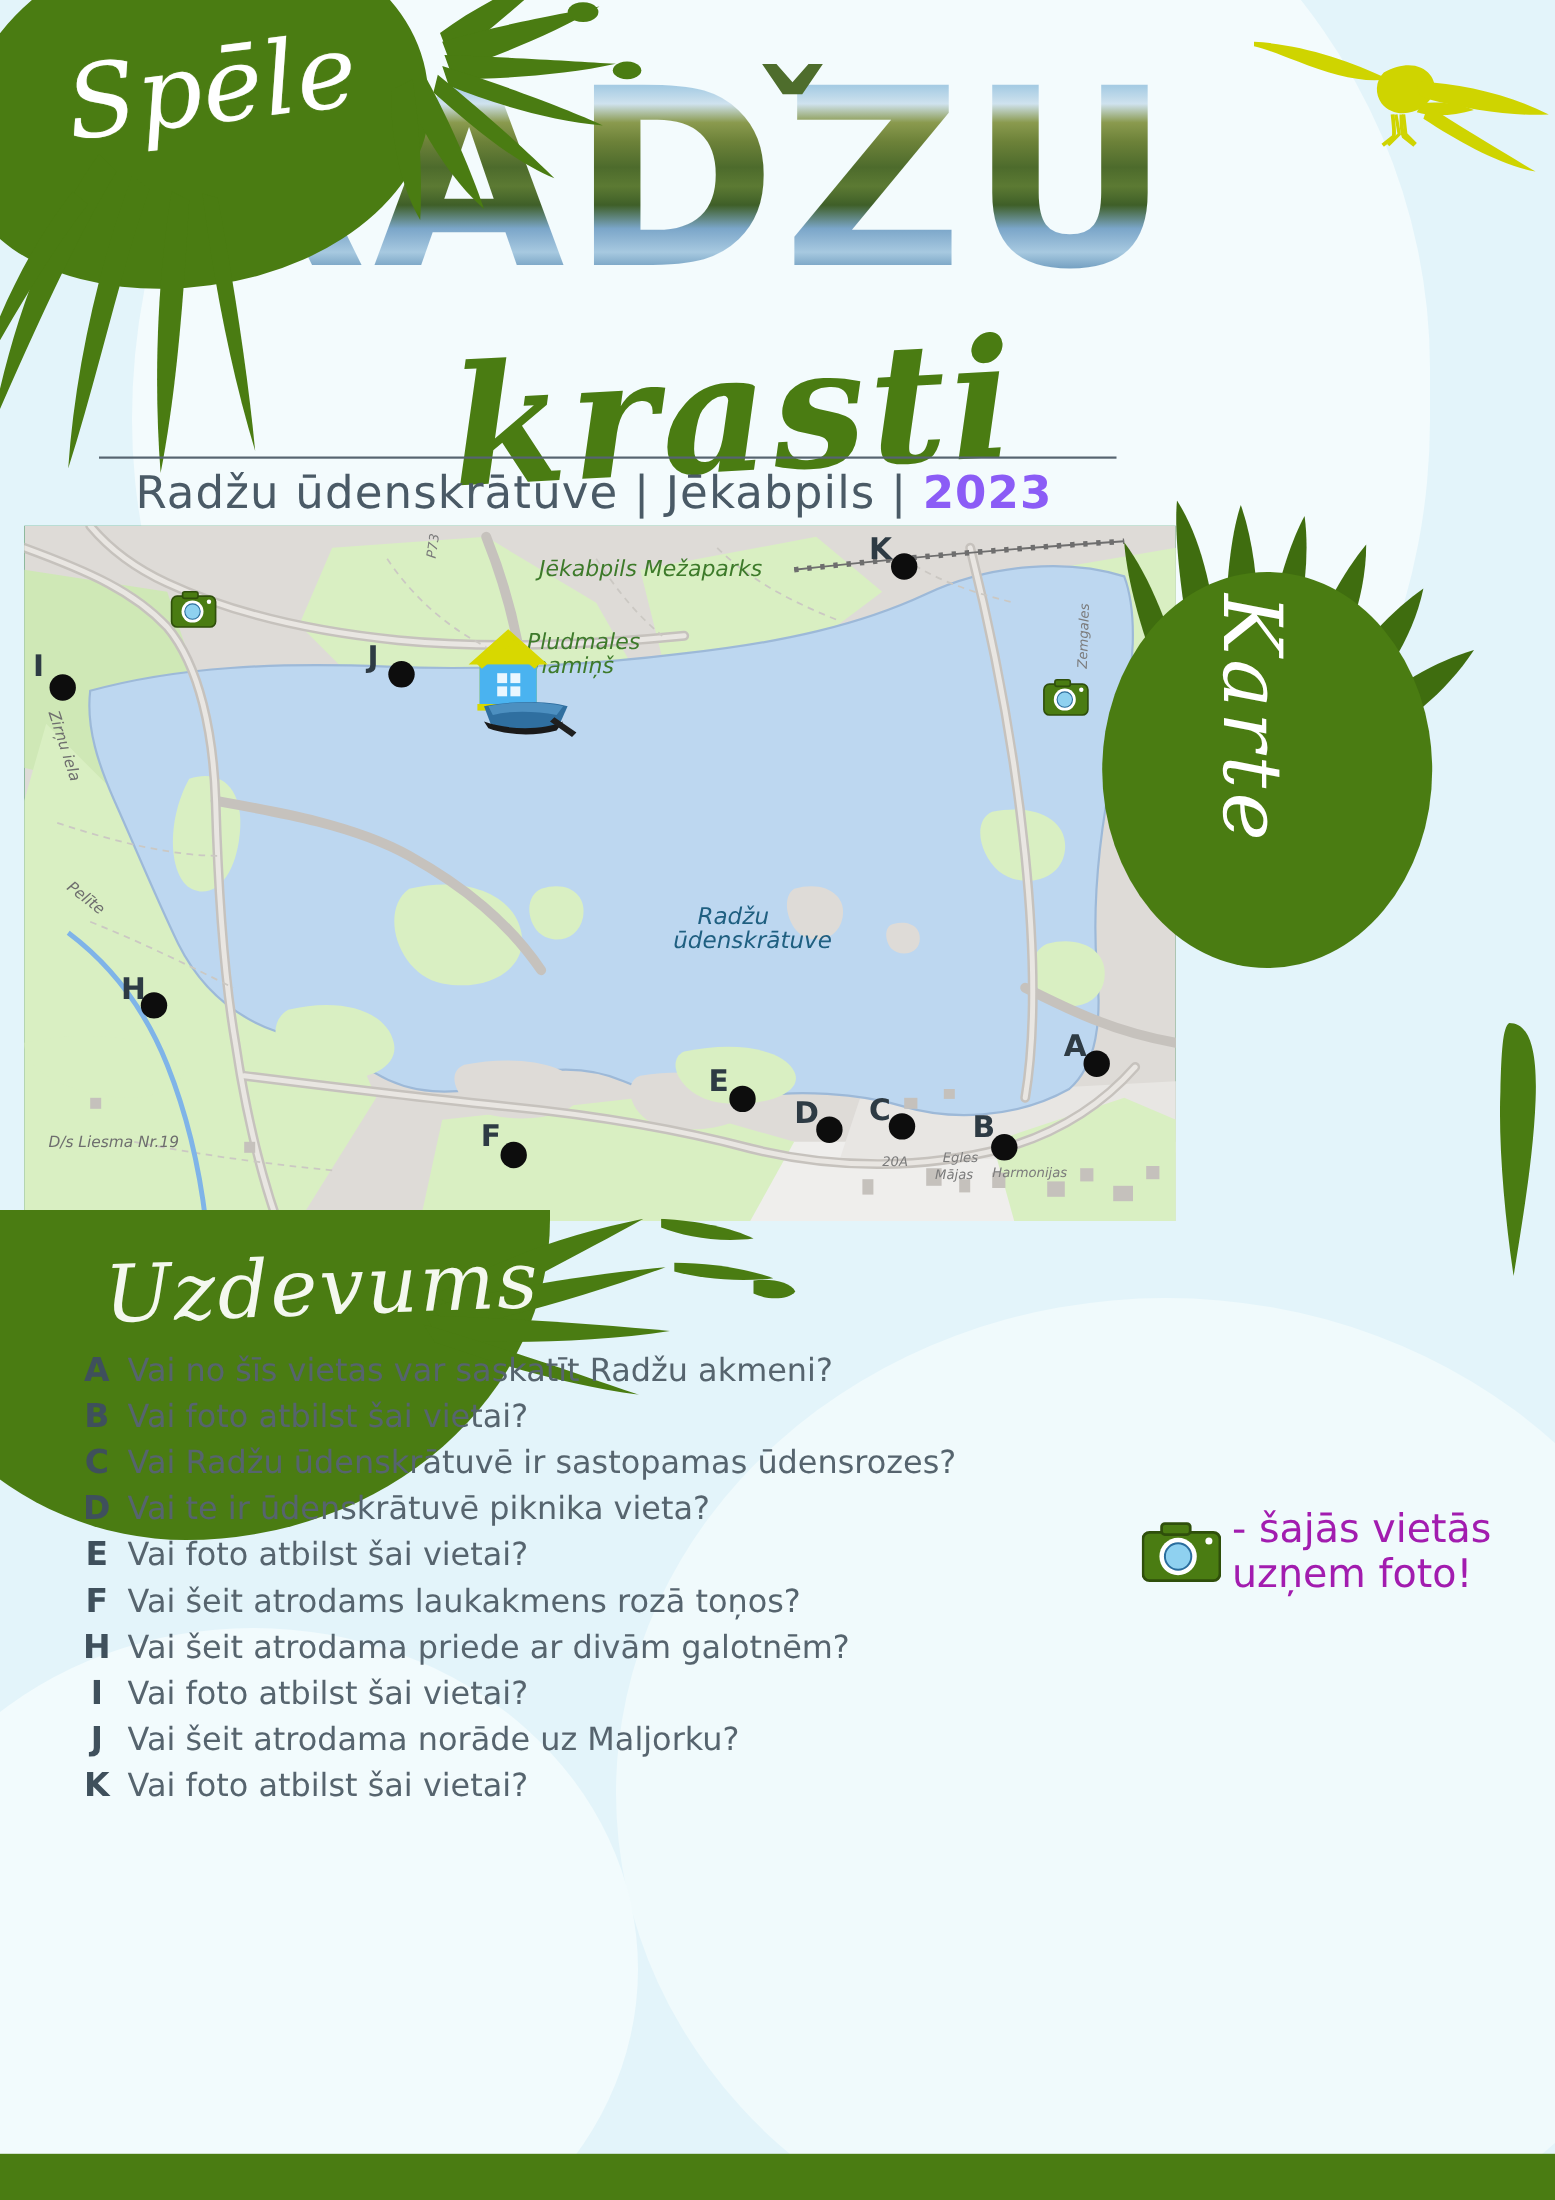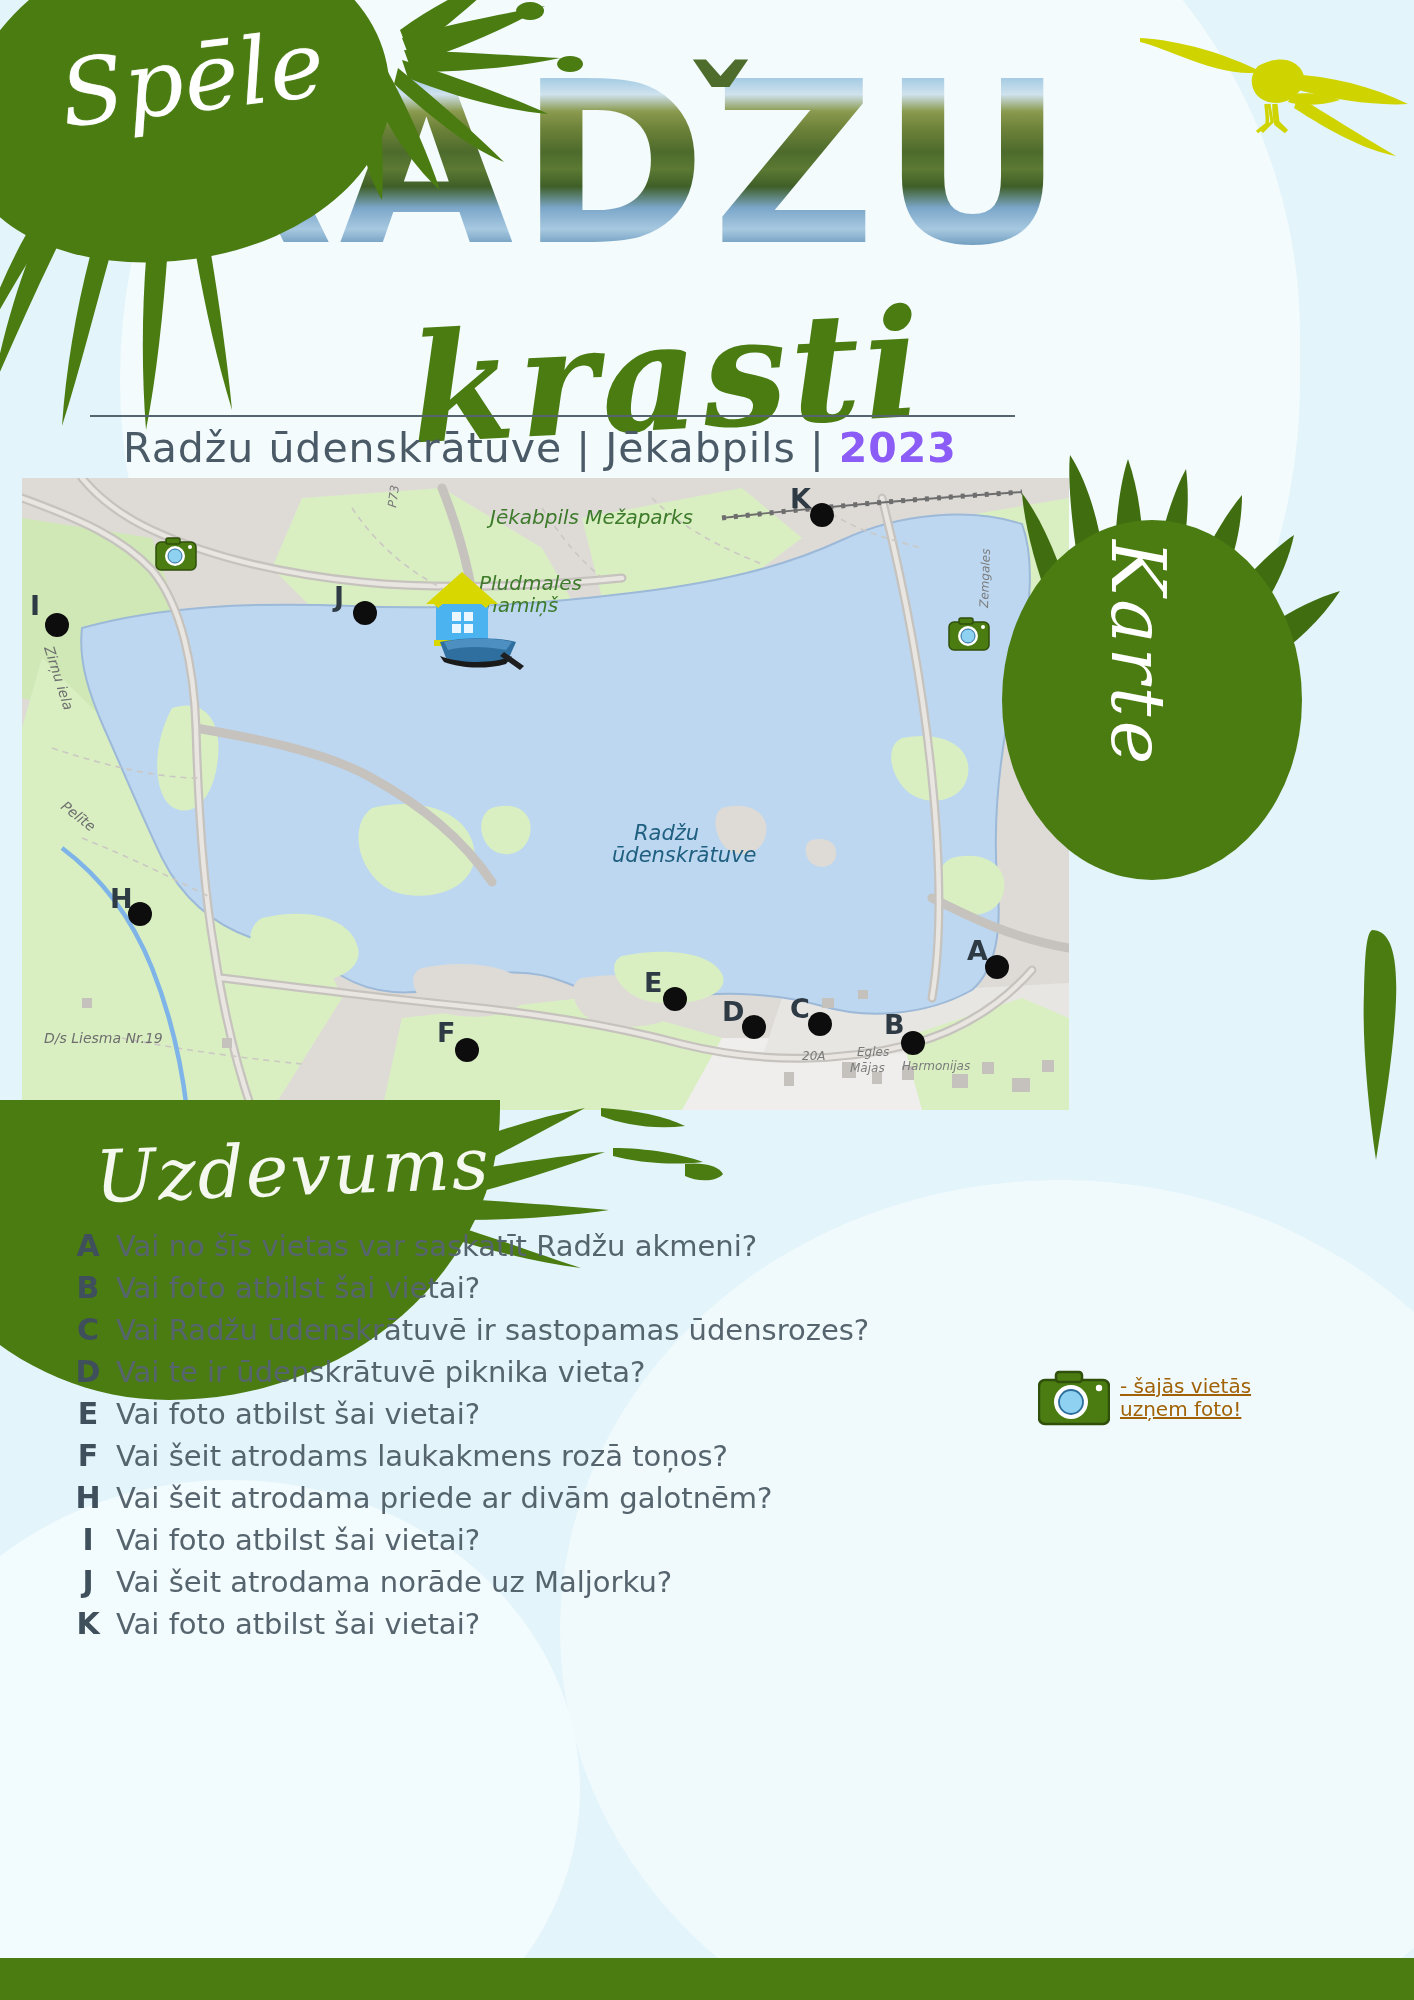--- a/index.html
+++ b/index.html
@@ -216,25 +216,24 @@
 
   .legend {
     position: absolute;
     left: 1038px; top: 1370px;
     display: flex;
     align-items: center;
     gap: 10px;
     z-index: 8;
   }
   .legend-text {
-    font-size: 20px;
-    color: #a16207;
+    font-size: 36px;
+    color: #a21caf;
     line-height: 1.15;
     white-space: pre-line;
-    text-decoration: underline;
   }
 
   .footer-bar {
     position: absolute;
     left: 0; bottom: 0;
     width: 1414px; height: 42px;
     background: #4a7c12;
     z-index: 9;
   }
 

